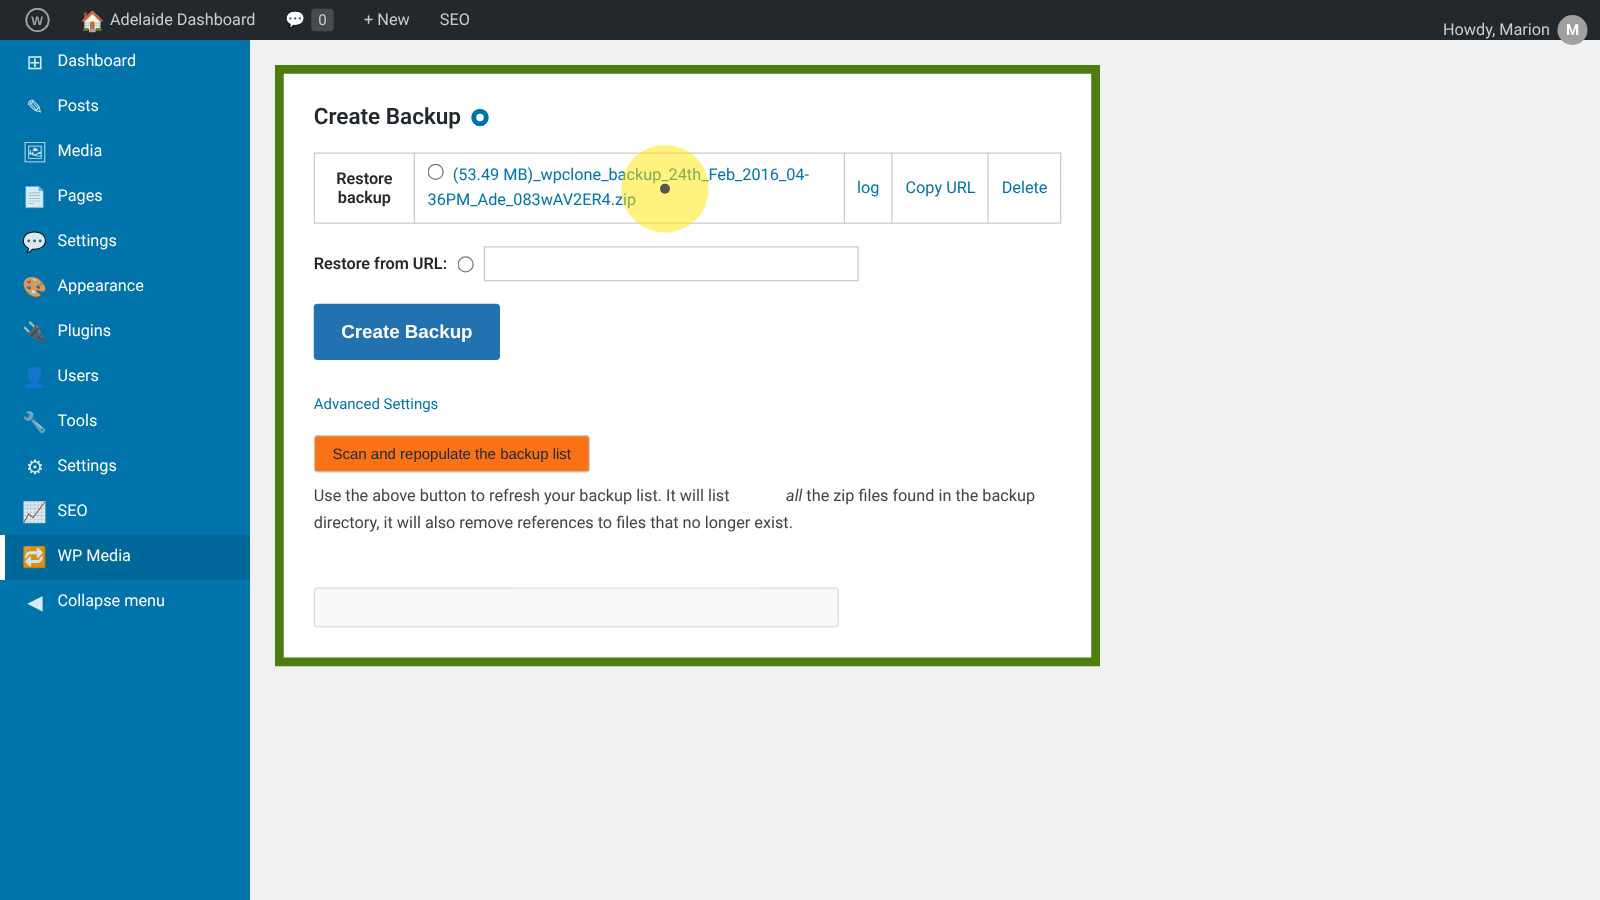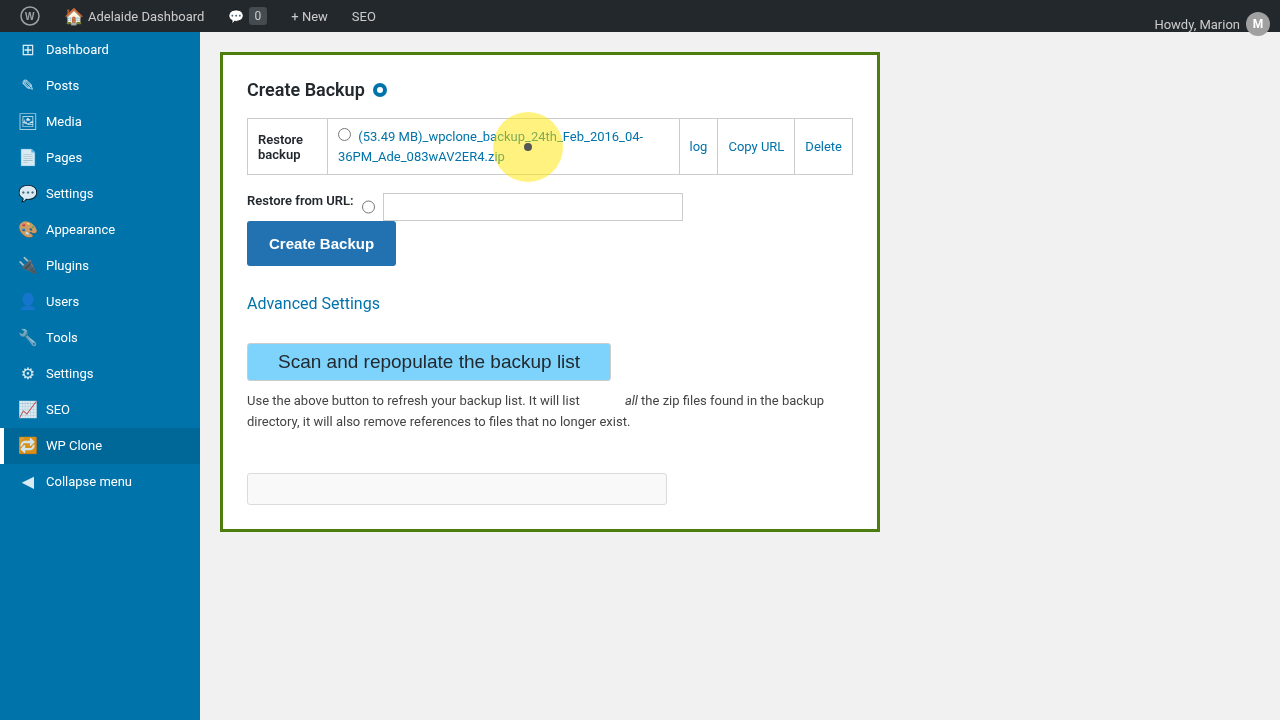--- a/index.html
+++ b/index.html
@@ -51,21 +51,21 @@
 
     
     #main-content {
       flex: 1;
       padding: 20px 20px;
       background: #f1f1f1;
     }
 
     .content-box {
       background: #fff;
-      border: 3px solid #4d7c0f;
+      border: 7px solid #4d7c0f;
       padding: 24px 24px;
       max-width: 660px;
     }
 
     
     .create-backup-row {
       display: flex;
       align-items: center;
       gap: 8px;
       margin-bottom: 18px;
@@ -107,21 +107,23 @@
     .restore-label { font-weight: 600; font-size: 13px; white-space: nowrap; }
     .backup-link { color: #0073aa; text-decoration: none; font-size: 13px; line-height: 1.5; }
     .backup-radio { margin-right: 4px; }
     .log-link, .copy-link, .delete-link { color: #0073aa; text-decoration: none; font-size: 13px; white-space: nowrap; }
     .copy-url-cell { text-align: left; }
     .delete-cell { text-align: right; }
 
     
     .restore-url-row {
       display: flex;
+      align-items: center;
       gap: 8px;
+      margin-bottom: 18px;
     }
     .restore-url-label { font-size: 13px; font-weight: 600; }
     .restore-url-radio { cursor: pointer; }
     .restore-url-input {
       border: 1px solid #ccc;
       padding: 5px 8px;
       font-size: 13px;
       width: 300px;
       height: 28px;
     }
@@ -136,31 +138,31 @@
       font-weight: 600;
       cursor: pointer;
       border-radius: 3px;
       margin-bottom: 28px;
     }
 
     
     .advanced-settings-link {
       color: #0073aa;
       text-decoration: none;
-      font-size: 16px;
+      font-size: 12px;
       display: inline-block;
-      margin-bottom: 30px;
+      margin-bottom: 18px;
     }
 
     
     .scan-btn {
-      background: #7dd3fc;
-      border: 1px solid #ccc;
-      padding: 7px 30px;
-      font-size: 19px;
+      background: #f97316;
+      border: 1px solid #ccc;
+      padding: 7px 14px;
+      font-size: 12px;
       cursor: pointer;
       border-radius: 3px;
       margin-bottom: 10px;
       color: #23282d;
     }
 
     .scan-description {
       font-size: 13px;
       color: #444;
       line-height: 1.6;
@@ -257,40 +259,40 @@
     <div class="menu-item">
       <span class="menu-icon">⚙</span>
       <span>Settings</span>
     </div>
     <div class="menu-item">
       <span class="menu-icon">📈</span>
       <span>SEO</span>
     </div>
     <div class="menu-item active">
       <span class="menu-icon">🔁</span>
-      <span>WP Clone</span>
+      <span>WP Media</span>
     </div>
     <div class="menu-item">
       <span class="menu-icon">◀</span>
       <span>Collapse menu</span>
     </div>
   </nav>
 
   <div id="main-content">
     <div class="content-box">
 
       <div class="create-backup-row">
         <span class="create-backup-title">Create Backup</span>
         <div class="radio-dot"></div>
       </div>
 
       <table class="backup-table">
         <tbody>
           <tr>
-            <td style="white-space:nowrap; width:80px;">
+            <td style="white-space:nowrap; width:80px;text-align:center;">
               <span class="restore-label">Restore<br>backup</span>
             </td>
             <td style="position:relative;">
               <input type="radio" class="backup-radio" style="">
               <a href="#" class="backup-link">(53.49 MB)_wpclone_backup_24th_Feb_2016_04-36PM_Ade_083wAV2ER4.zip</a>
               
               <div style="position:absolute; left:200px; top:50%; transform:translateY(-50%); pointer-events:none;">
                 <div style="width:70px; height:70px; background:rgba(255,230,0,0.5); border-radius:50%; position:absolute; top:50%; left:50%; transform:translate(-50%,-50%);"></div>
                 <div style="width:8px; height:8px; background:#555; border-radius:50%; position:absolute; top:50%; left:50%; transform:translate(-50%,-50%); z-index:5;"></div>
               </div>

